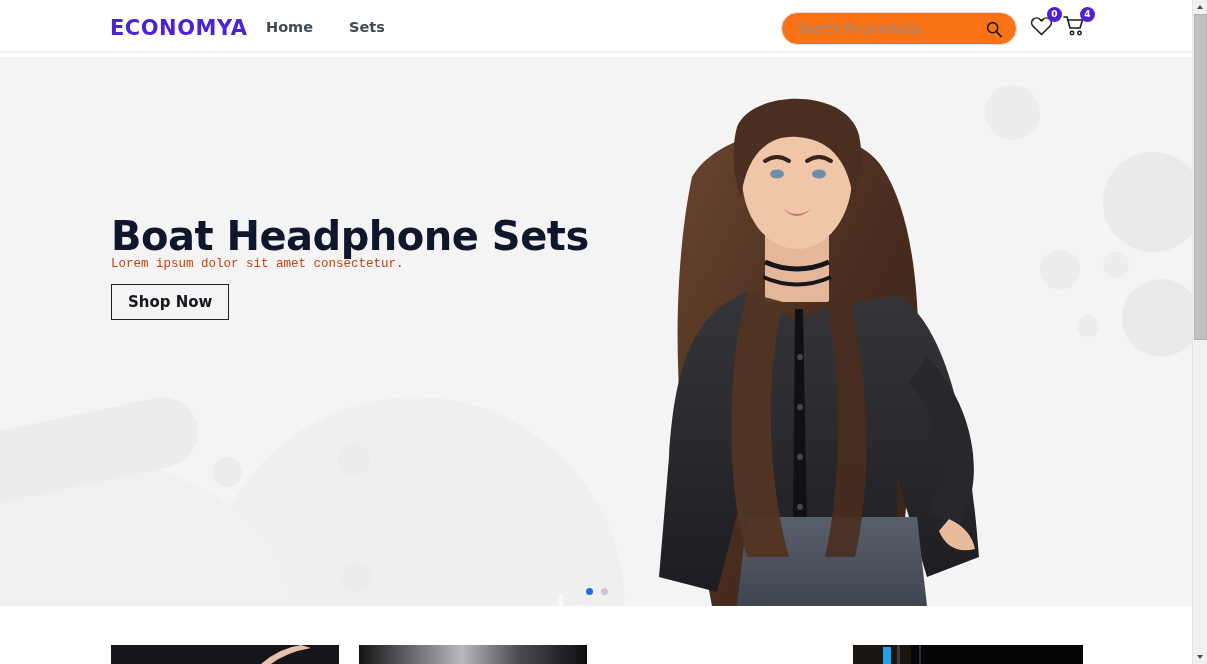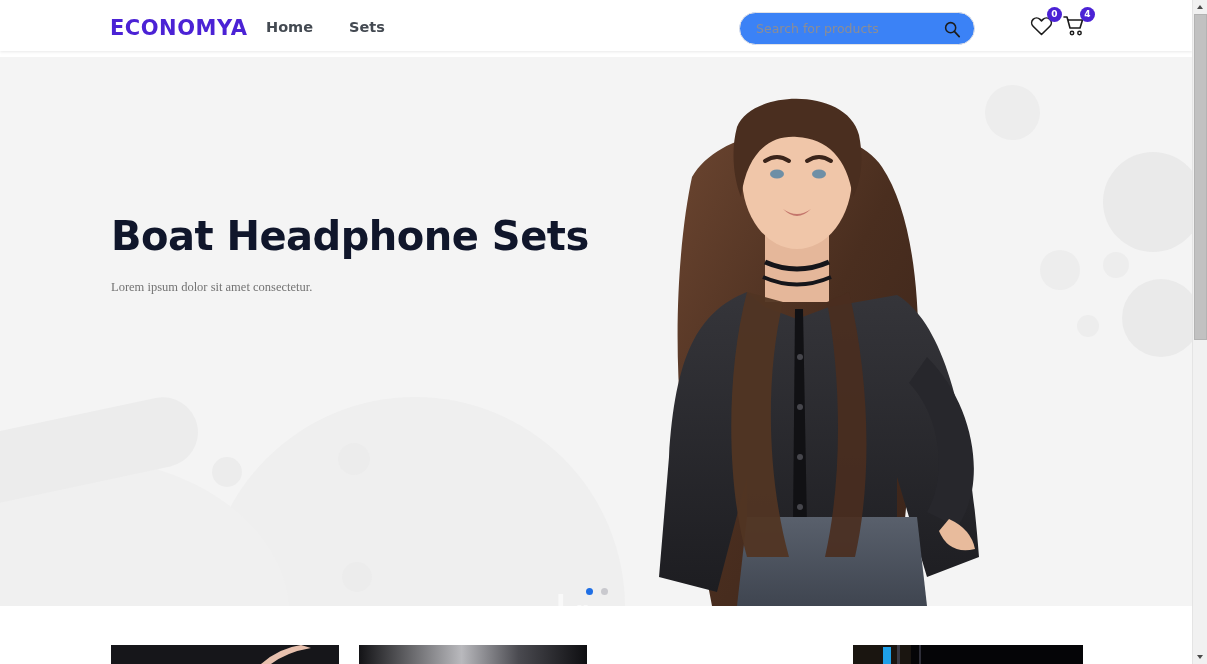--- a/index.html
+++ b/index.html
@@ -44,25 +44,25 @@
     position: absolute; left: 266px; top: 19px;
     display: flex; gap: 36px;
   }
   .nav a {
     font-size: 14.5px; font-weight: bold;
     color: #444a52; text-decoration: none;
     font-family: "DejaVu Sans", sans-serif;
   }
 
   .searchwrap {
-    position: absolute; left: 739px; top: 12px;
+    position: absolute; left: 781px; top: 12px;
     width: 236px; height: 33px;
     border: 1px solid #e2e2e6;
     border-radius: 17px;
-    background: #3b82f6;
+    background: #f97316;
   }
   .searchwrap input {
     position: absolute; left: 16px; top: 0;
     width: 180px; height: 31px;
     border: none; outline: none; background: transparent;
     font-size: 12.5px; color: #2b2b2b;
     font-family: "DejaVu Sans", sans-serif;
   }
   .searchwrap input::placeholder { color: #8d8d93; }
   .search-icon {
@@ -118,23 +118,22 @@
     line-height: 1.05;
     font-family: "DejaVu Sans", sans-serif;
   }
   .hero-sub {
     margin-top: 18px;
     font-size: 25px; letter-spacing: 4px;
     color: #3b3f46; font-weight: normal;
     font-family: "DejaVu Sans", sans-serif;
   }
   .hero-desc {
-    margin-top: 23px;
-    font-size: 12.5px; color: #737373;
-    font-family: Liberation Serif, serif;
+    font-size: 12.5px; color: #c2410c;
+    font-family: Liberation Mono, monospace;
   }
   .shop-now {
     margin-top: 13px;
     display: inline-block;
     padding: 8px 16px;
     border: 1.5px solid #202020;
     background: transparent;
     font-size: 15px; font-weight: bold;
     color: #14161c; cursor: pointer;
     font-family: "DejaVu Sans", sans-serif;
@@ -322,20 +321,21 @@
           <path d="M352 462 q22 10 26 30 q-26 6 -36 -18 Z" fill="#e8bb9c"></path>
 
           <path d="M150 235 C128 320 130 430 150 500 L192 500 C170 420 168 320 186 245 Z" fill="#513523" opacity="0.95"></path>
           <path d="M252 235 C272 320 276 420 258 500 L228 500 C246 420 244 320 230 245 Z" fill="#4a2e1f" opacity="0.9"></path>
         </svg>
       </div>
 
       <div class="hero-text">
         <div class="hero-title">Boat Headphone Sets</div>
         <div class="hero-desc">Lorem ipsum dolor sit amet consectetur.</div>
+        <button class="shop-now">Shop Now</button>
       </div>
     </div>
 
     <div class="dots">
       <span class="dot active"></span>
       <span class="dot"></span>
     </div>
 
     <div class="watermark">
       <div class="wm-ar">مستقل</div>

